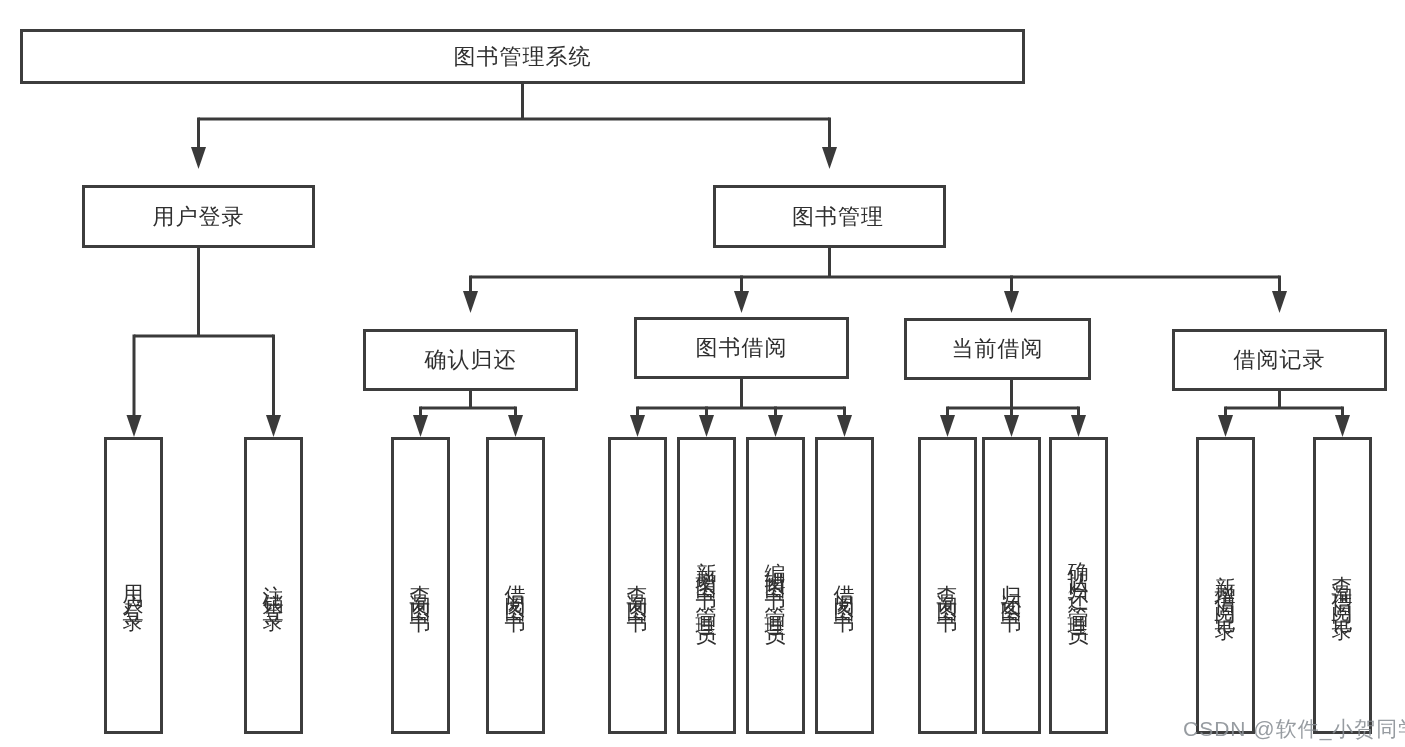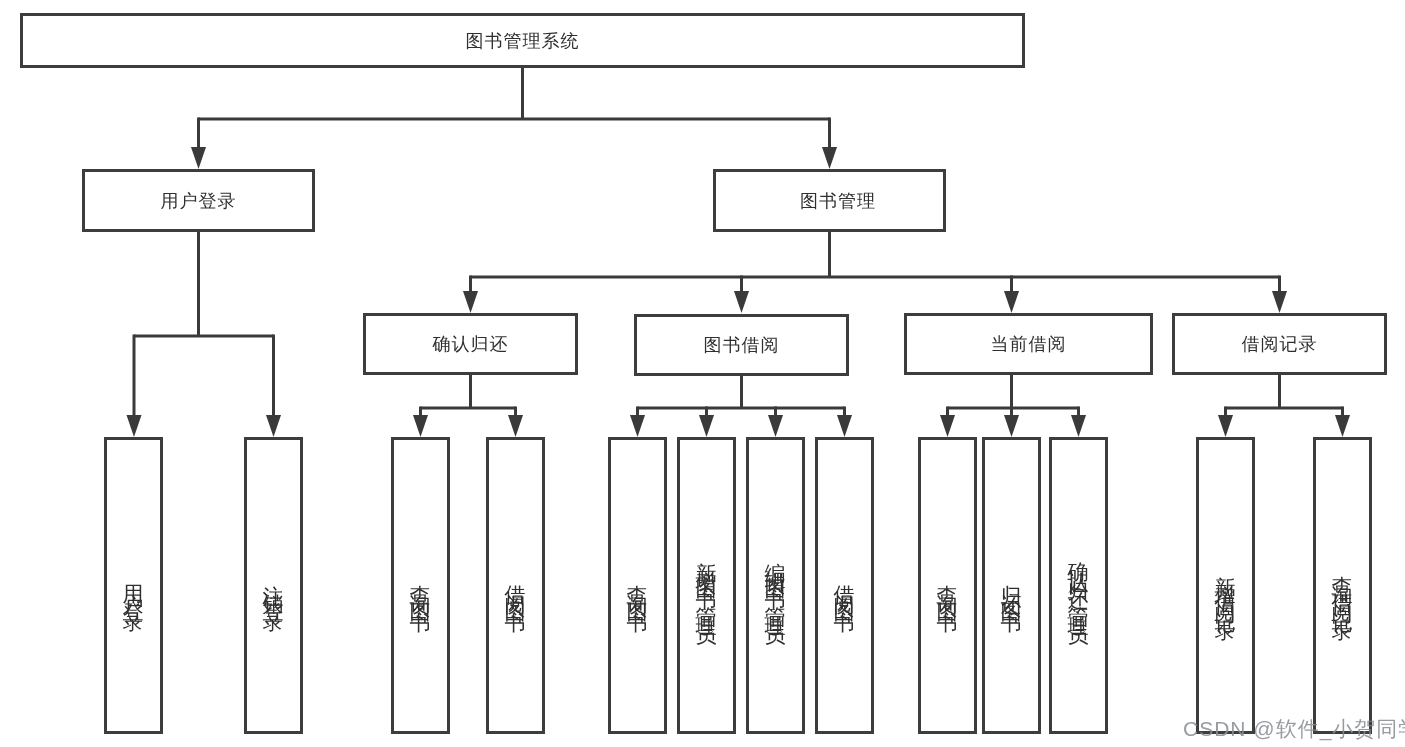--- a/index.html
+++ b/index.html
@@ -27,21 +27,21 @@
     box-sizing: border-box;
     background: #ffffff;
     border: 3px solid #3d3d3d;
     color: #2f2f2f;
     display: flex;
     align-items: center;
     justify-content: center;
     z-index: 2;
     text-align: center;
   }
-  .h-box { font-size: 18px; letter-spacing: 1px; }
+  .h-box { font-size: 22px; letter-spacing: 1px; margin-top: 16px; }
   .root-box { left: 20px; top: 13px; width: 1005px; height: 55px; }
   .v-box {
     writing-mode: vertical-rl;
     font-size: 21px;
     line-height: 1;
     letter-spacing: 9px;
     top: 437px;
     width: 59px;
     height: 297px;
   }
@@ -126,22 +126,22 @@
       <polygon points="1335,415 1350,415 1342.5,437"></polygon>
     </g>
   </svg>
 
   <div class="box h-box root-box">图书管理系统</div>
 
   <div class="box h-box" style="left:82px; top:169px; width:233px; height:63px;">用户登录</div>
   <div class="box h-box" style="left:713px; top:169px; width:233px; height:63px;padding-left:17px;">图书管理</div>
 
   <div class="box h-box" style="left:363px; top:313px; width:215px; height:62px;">确认归还</div>
-  <div class="box h-box" style="left:634px; top:314px; width:215px; height:62px;">图书借阅</div>
-  <div class="box h-box" style="left:904px; top:313px; width:249px; height:62px;">当前借阅</div>
+  <div class="box h-box" style="left:634px; top:301px; width:215px; height:62px;">图书借阅</div>
+  <div class="box h-box" style="left:904px; top:302px; width:187px; height:62px;">当前借阅</div>
   <div class="box h-box" style="left:1172px; top:313px; width:215px; height:62px;">借阅记录</div>
 
   <div class="box v-box" style="left:104px;">用户登录</div>
   <div class="box v-box" style="left:244px;">注销登录</div>
 
   <div class="box v-box" style="left:391px;">查询图书</div>
   <div class="box v-box" style="left:486px;">借阅图书</div>
 
   <div class="box v-box" style="left:608px;">查询图书</div>
   <div class="box v-box" style="left:677px;">新增图书（管理员）</div>

